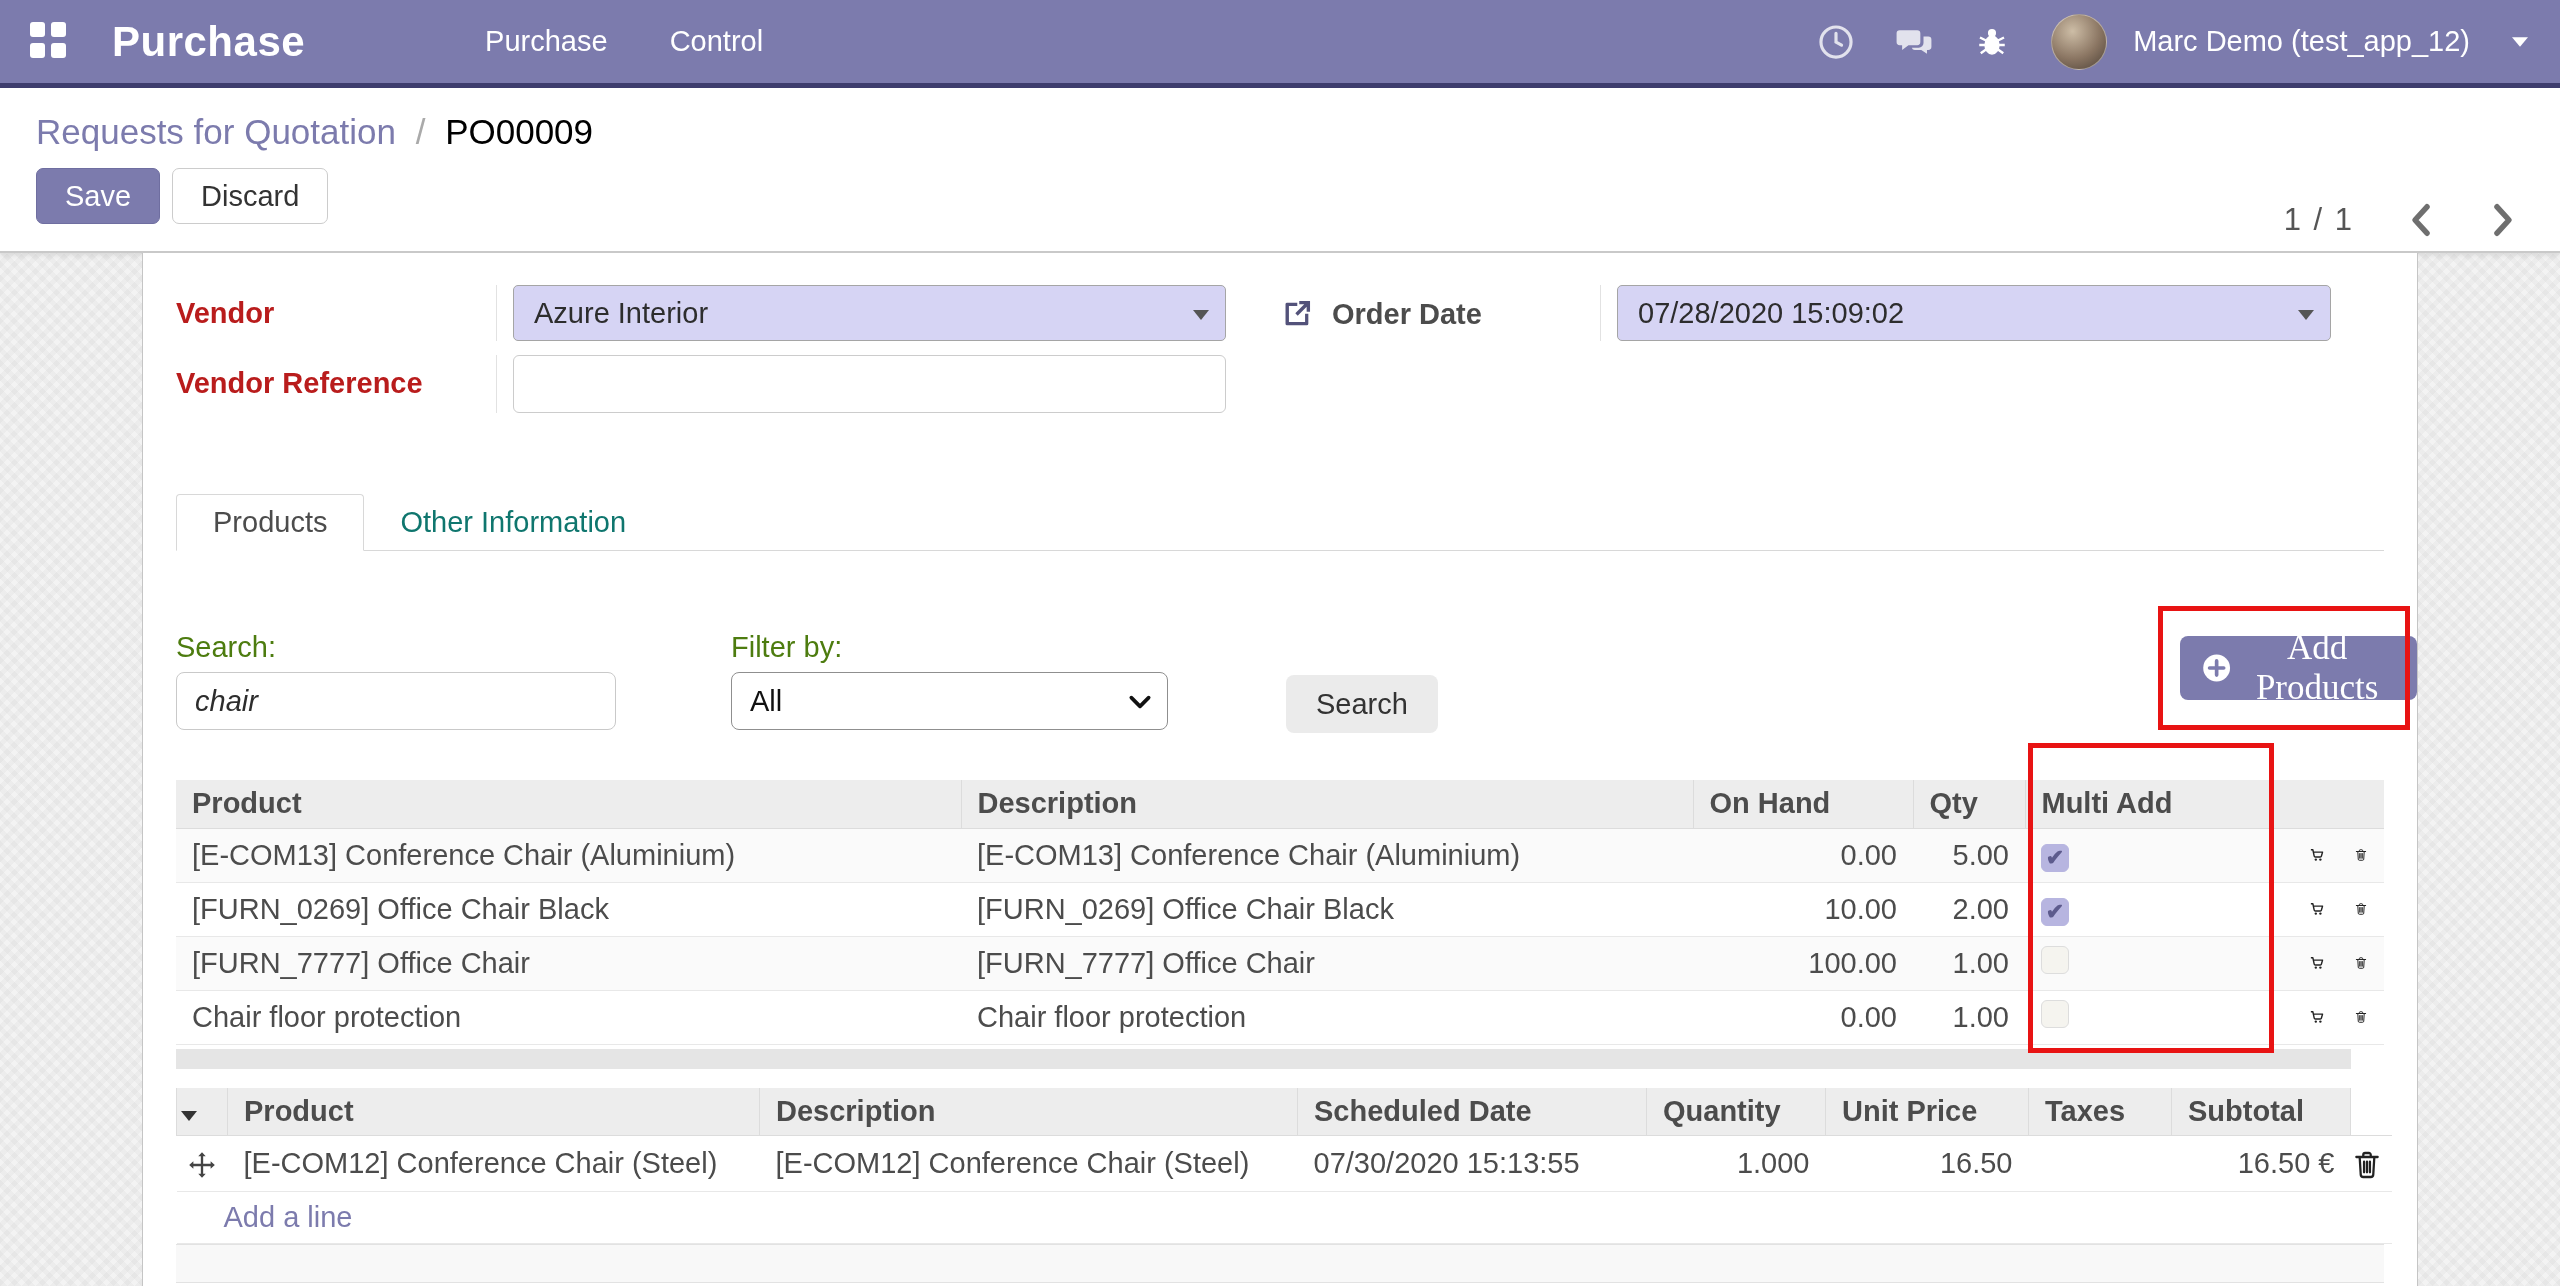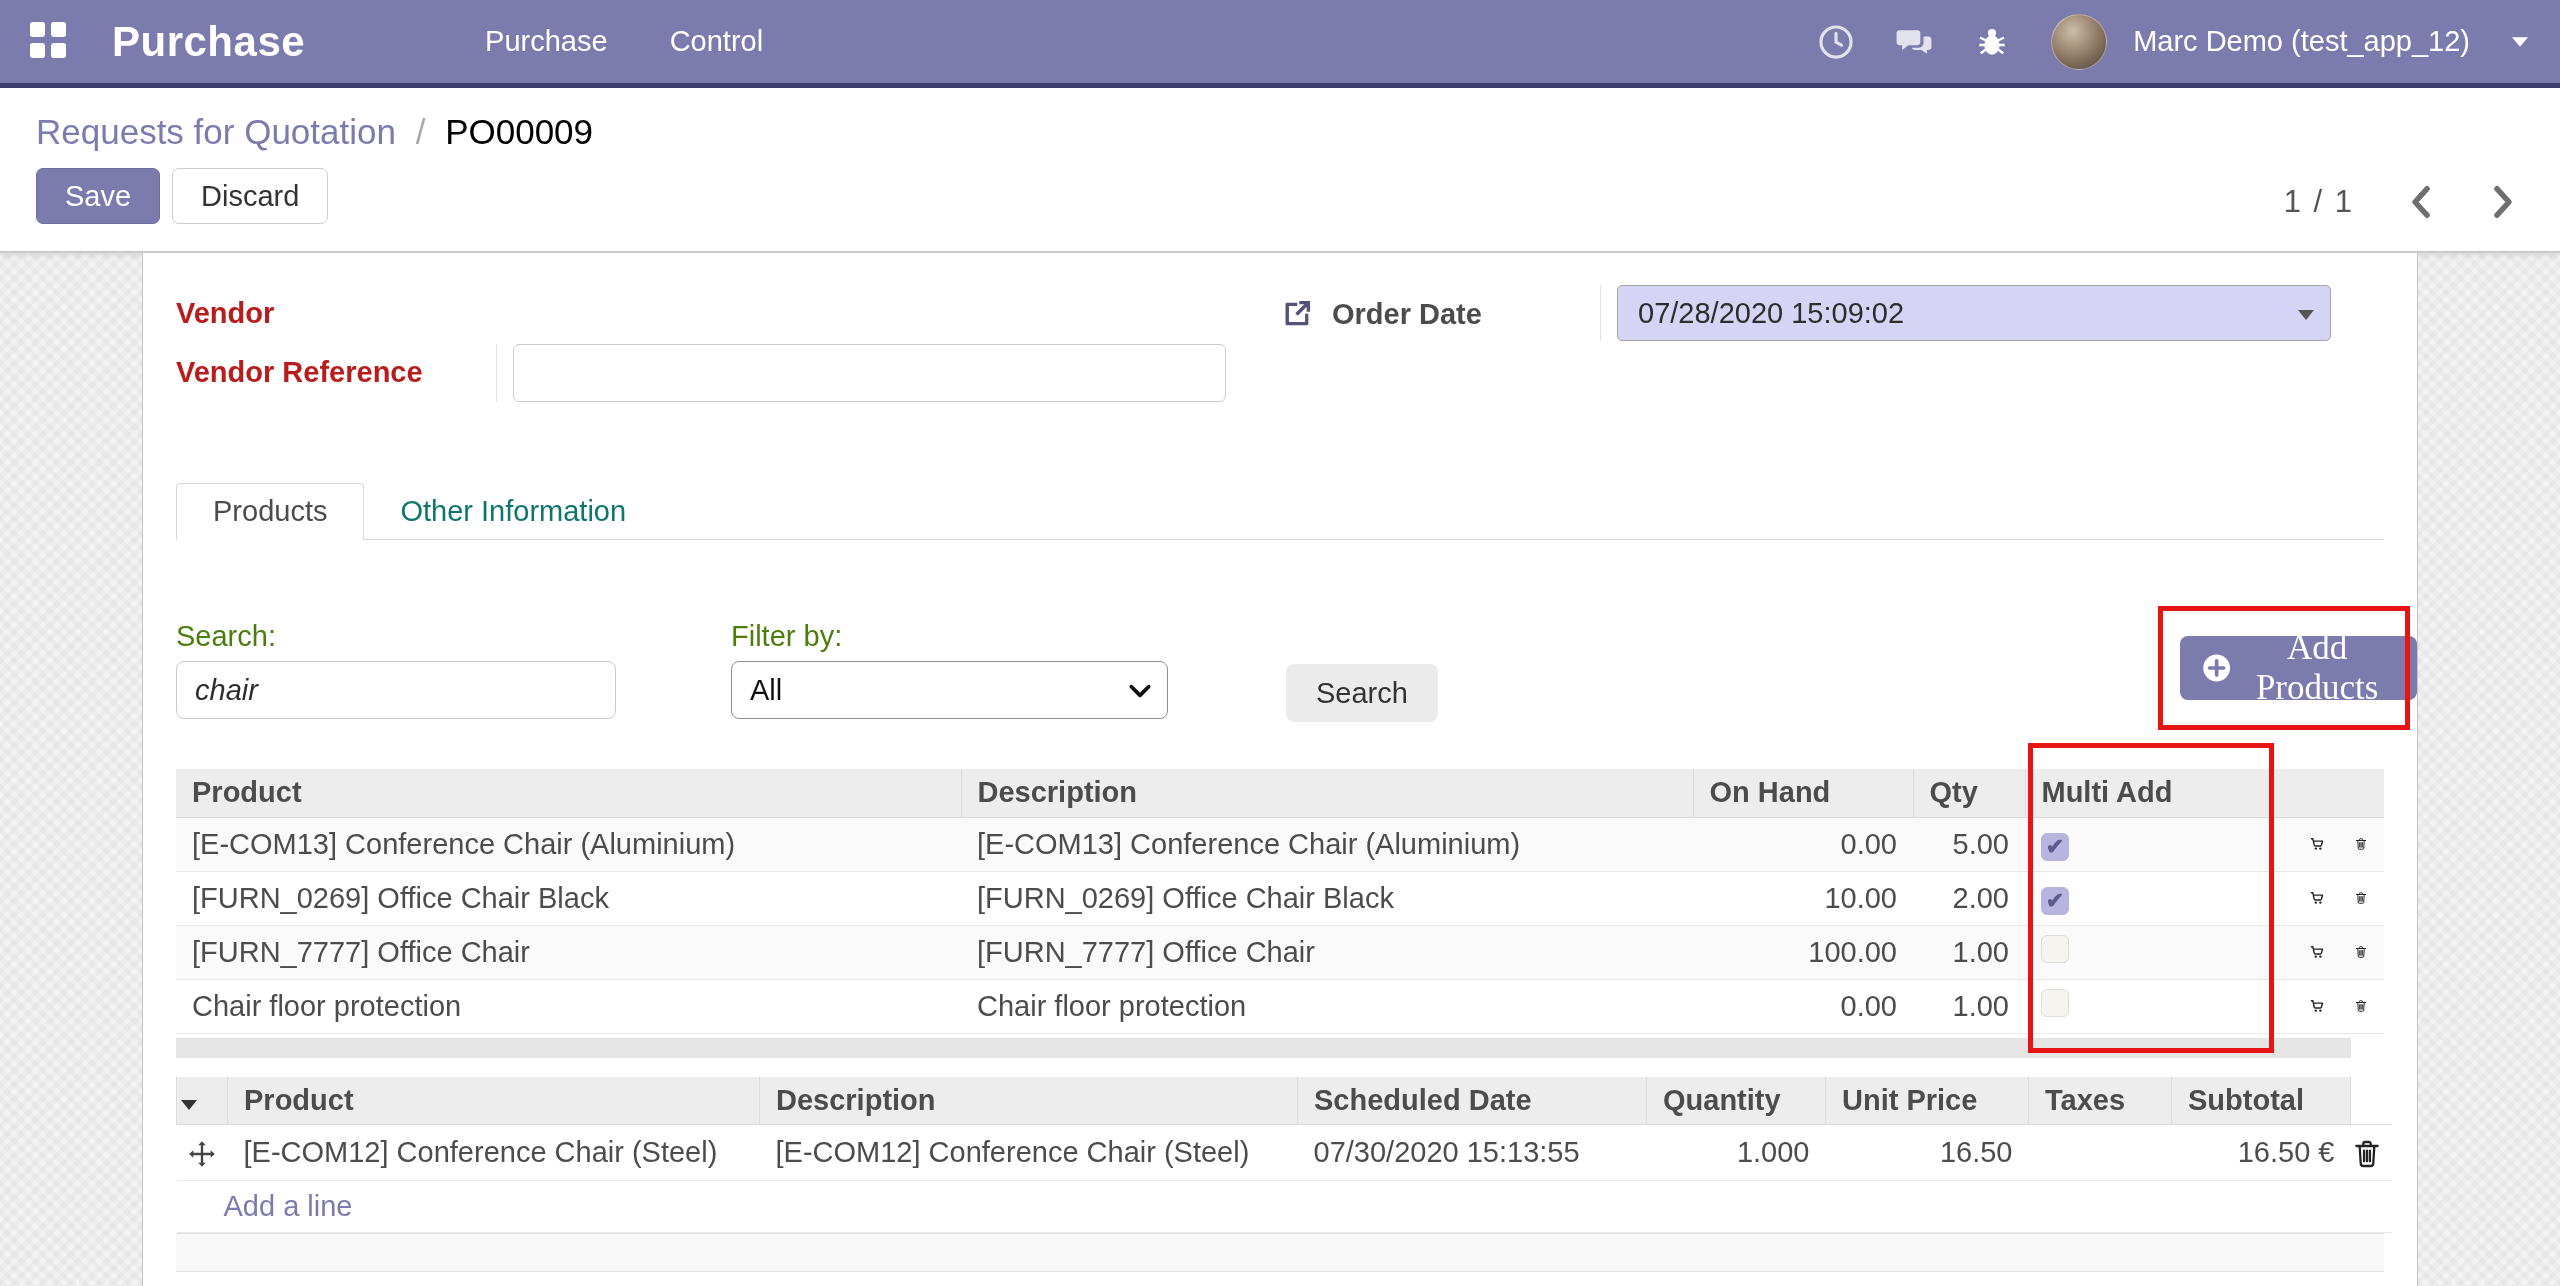--- a/index.html
+++ b/index.html
@@ -30,21 +30,21 @@
     border-bottom:2px solid #c9c9c9; box-shadow:0 3px 5px rgba(0,0,0,.08); }
   .breadcrumb { padding:24px 0 0 36px; font-size:35px; }
   .breadcrumb .bc-link { color:#7c7bad; cursor:pointer; }
   .breadcrumb .bc-sep { color:#aaa; padding:0 10px; }
   .breadcrumb .bc-current { color:#000000; }
   .cp-buttons { margin:16px 0 0 36px; display:flex; gap:12px; }
   .btn { font-size:29px; height:56px; border-radius:7px; padding:12px 28px; cursor:pointer;
     display:inline-flex; align-items:center; border:1px solid transparent; }
   .btn-primary { background:#7c7bad; border-color:#6f6ea0; color:#fff; }
   .btn-default { background:#fff; border-color:#ccc; color:#333; }
-  .pager { position:absolute; right:42px; top:96px; display:flex; align-items:center; gap:52px; }
+  .pager { position:absolute; right:42px; top:114px; display:flex; align-items:center; gap:52px; }
   .pager-text { font-size:31px; color:#555; letter-spacing:2px; }
   .pager-arrow { color:#6f6f6f; cursor:pointer; width:30px; height:36px; }
 
   
   .content { height:1033px; background-color:#f3f3f3;
     background-image:repeating-linear-gradient(45deg, rgba(0,0,0,.028) 0 5px, transparent 5px 10px),
                      repeating-linear-gradient(-45deg, rgba(0,0,0,.028) 0 5px, transparent 5px 10px); }
   .sheet { position:relative; margin-left:142px; width:2276px; height:1033px; background:#fff;
     border-left:1px solid #c5c5c5; border-right:1px solid #c5c5c5; padding:0 33px; overflow:hidden; }
 
@@ -197,20 +197,26 @@
   </div>
 </div>
 
 <div class="content">
   <div class="sheet">
 
     <div class="form-grid">
       <div class="fg-col">
         <div class="f-row">
           <div class="f-label">Vendor</div>
+          <div class="f-cell">
+            <div class="fld hl">
+              <span>Azure Interior</span>
+              <span class="dd-caret"></span>
+            </div>
+          </div>
         </div>
         <div class="f-row">
           <div class="f-label">Vendor Reference</div>
           <div class="f-cell">
             <input class="txt-input" value="" style="">
           </div>
         </div>
       </div>
       <div class="fg-col">
         <div class="f-row">

